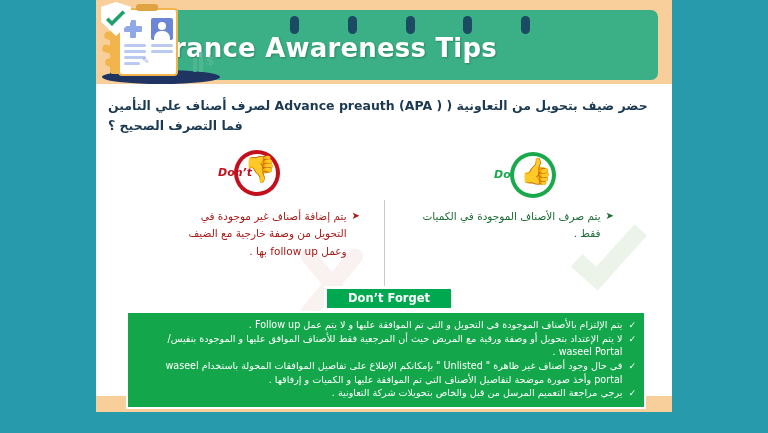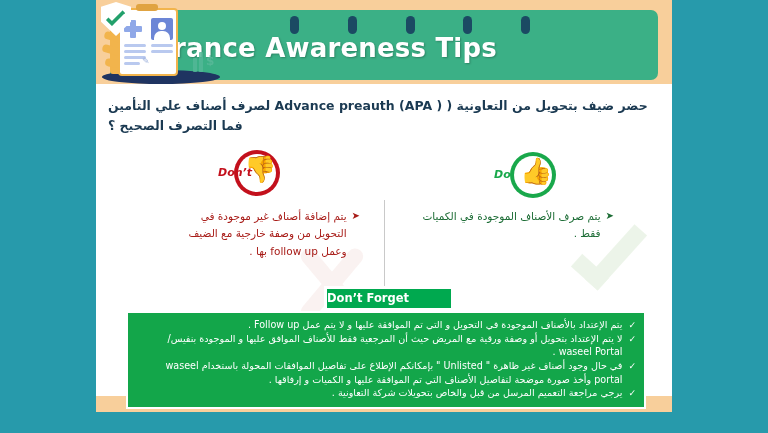--- a/index.html
+++ b/index.html
@@ -218,20 +218,21 @@
 
   
   .dont-forget {
     position: absolute;
     left: 327px; top: 289px;
     width: 124px; height: 19px;
     background: #00a94f;
     color: #ffffff;
     font-size: 11.5px;
     font-weight: bold;
+    text-align: center;
     line-height: 19px;
     box-shadow: 0 0 0 3px #ffffff;
     z-index: 5;
   }
 
   
   .notes {
     position: absolute;
     left: 126px; top: 311px;
     width: 520px; height: 98px;
@@ -359,21 +360,21 @@
       <span class="arrow arrow-green">➤</span>
       <span class="btxt">يتم صرف الأصناف الموجودة في الكميات فقط .</span>
     </div>
   </div>
 
   <div class="dont-forget">Don’t Forget</div>
 
   <div class="notes">
     <div class="note-row">
       <span class="note-check">✓</span>
-      <span class="note-txt">يتم الإعتداد بالأصناف الموجودة في التحويل و التي تم الموافقة عليها و لا يتم عمل Follow up .</span>
+      <span class="note-txt">يتم الإلتزام بالأصناف الموجودة في التحويل و التي تم الموافقة عليها و لا يتم عمل Follow up .</span>
     </div>
     <div class="note-row">
       <span class="note-check">✓</span>
       <span class="note-txt">لا يتم الإعتداد بتحويل أو وصفة ورقية مع المريض حيث أن المرجعية فقط للأصناف الموافق عليها و الموجودة بنفيس/ waseel Portal .</span>
     </div>
     <div class="note-row">
       <span class="note-check">✓</span>
       <span class="note-txt">في حال وجود أصناف غير ظاهرة " Unlisted " بإمكانكم الإطلاع على تفاصيل الموافقات المحولة باستخدام waseel portal وأخذ صورة موضحة لتفاصيل الأصناف التي تم الموافقة عليها و الكميات و إرفاقها .</span>
     </div>
     <div class="note-row">

